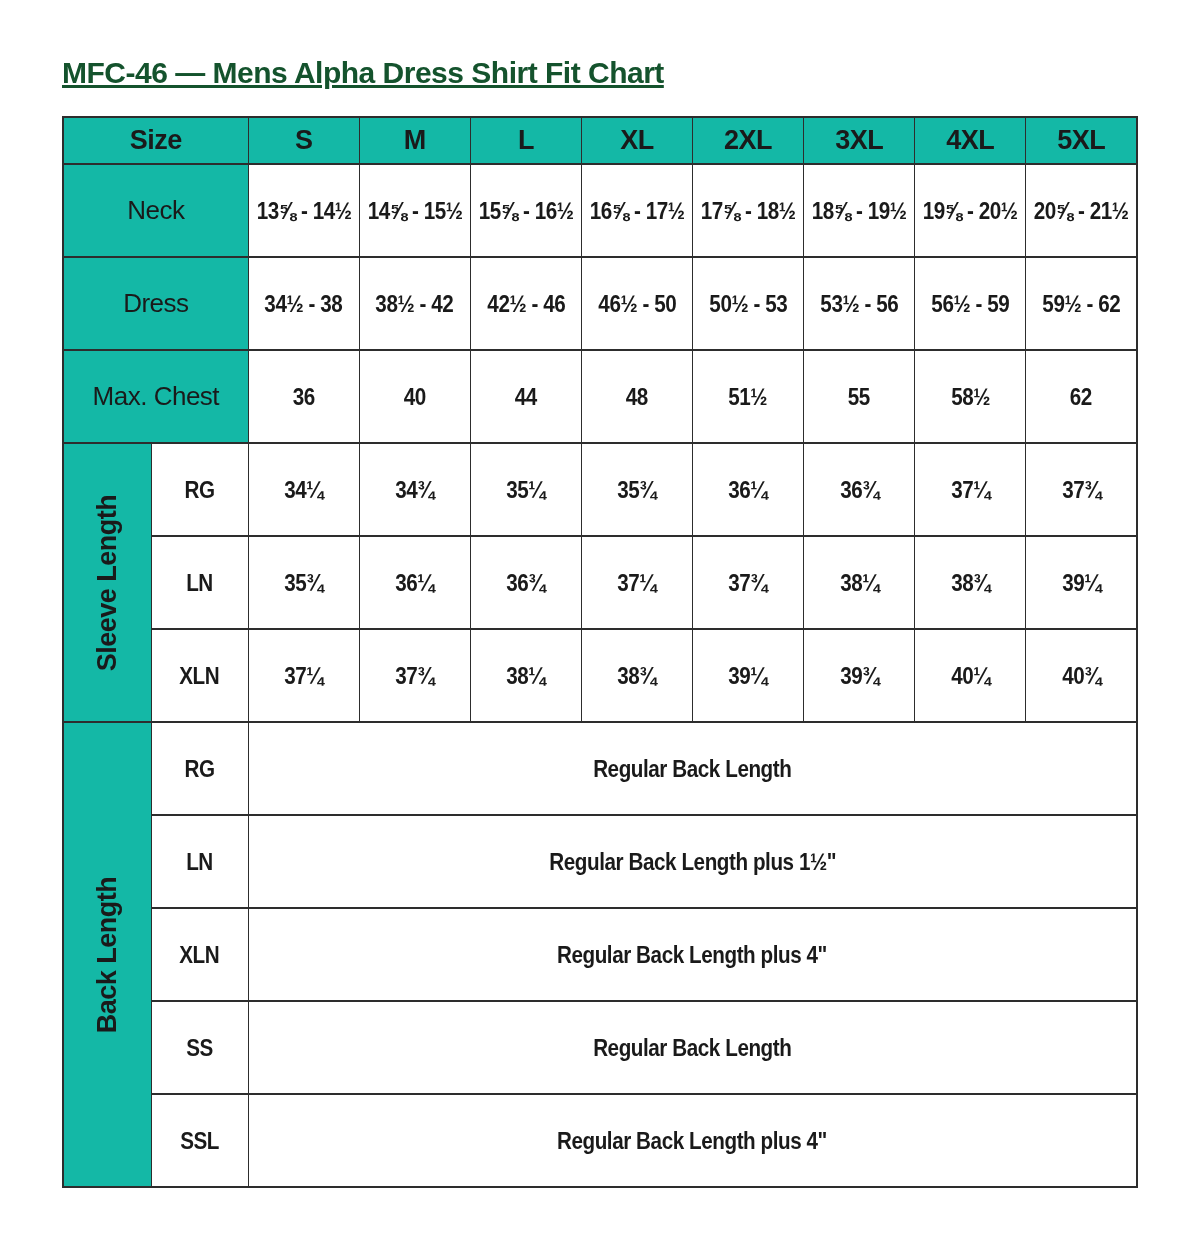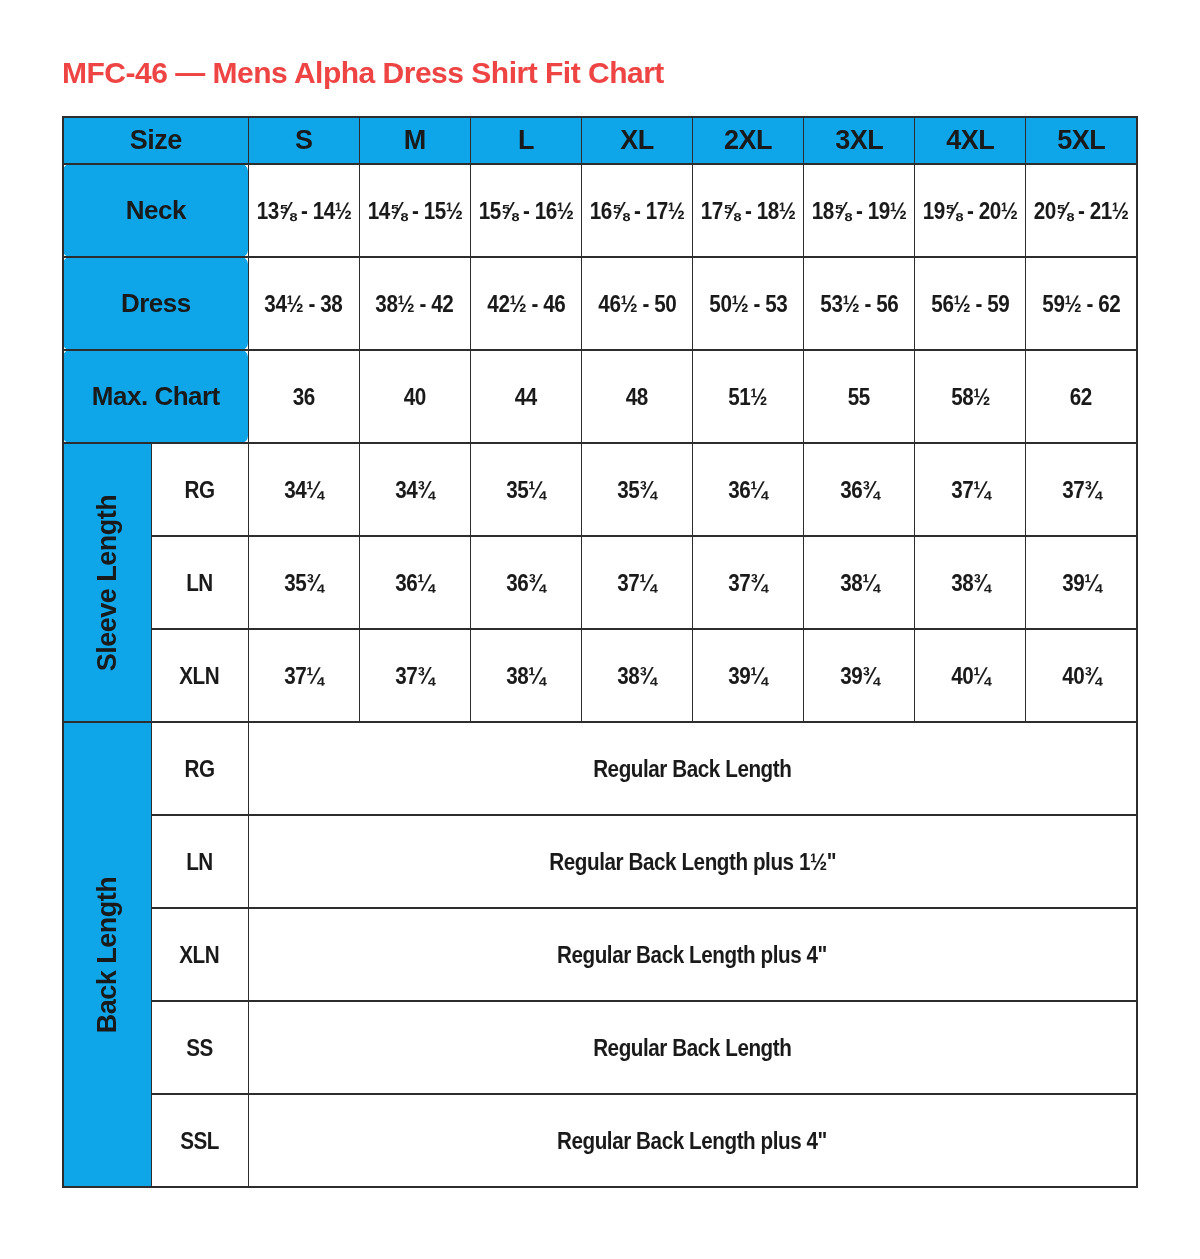--- a/index.html
+++ b/index.html
@@ -17,21 +17,22 @@
     height: 1259px;
     box-sizing: border-box;
     padding: 56px 62px 0 62px;
     background: #ffffff;
   }
   .chart-title {
     font-size: 30px;
     font-weight: 700;
     letter-spacing: -0.5px;
     margin: 0 0 26px 0;
-    color: #ef4444;
+    color: #14532d;
+    text-decoration: underline;
   }
   table.fit-chart {
     border-collapse: collapse;
     table-layout: fixed;
     width: 1076px;
     border: 2px solid #2d2d2d;
   }
   table.fit-chart col.c-group { width: 88px; }
   table.fit-chart col.c-sub   { width: 97px; }
   table.fit-chart col.c-size  { width: 111px; }
@@ -41,33 +42,32 @@
     border-top: 2px solid #2d2d2d;
     border-bottom: 2px solid #2d2d2d;
     padding: 0;
     text-align: center;
     vertical-align: middle;
     overflow: hidden;
   }
   tr.header-row th { height: 45px; }
   tr.data-row th, tr.data-row td { height: 91px; }
   .shade {
-    background: #0ea5e9;
+    background: #14b8a6;
     margin-left: 44px;
   }
   .col-head {
     font-size: 27px;
     font-weight: 700;
     letter-spacing: -0.5px;
   }
   .row-head {
     font-size: 26px;
-    font-weight: 700;
-    letter-spacing: -0.5px;
-    border-radius: 7px;
+    font-weight: 400;
+    letter-spacing: -0.5px;
   }
   .val {
     display: inline-block;
     font-size: 24px;
     font-weight: 700;
     letter-spacing: -0.5px;
     white-space: nowrap;
     transform: scaleX(0.86);
     transform-origin: center center;
   }
@@ -154,21 +154,21 @@
       <td><span class="val">38½ - 42</span></td>
       <td><span class="val">42½ - 46</span></td>
       <td><span class="val">46½ - 50</span></td>
       <td><span class="val">50½ - 53</span></td>
       <td><span class="val">53½ - 56</span></td>
       <td><span class="val">56½ - 59</span></td>
       <td><span class="val">59½ - 62</span></td>
     </tr>
 
     <tr class="data-row">
-      <th colspan="2" class="shade row-head">Max. Chart</th>
+      <th colspan="2" class="shade row-head">Max. Chest</th>
       <td><span class="val">36</span></td>
       <td><span class="val">40</span></td>
       <td><span class="val">44</span></td>
       <td><span class="val">48</span></td>
       <td><span class="val">51½</span></td>
       <td><span class="val">55</span></td>
       <td><span class="val">58½</span></td>
       <td><span class="val">62</span></td>
     </tr>
 

